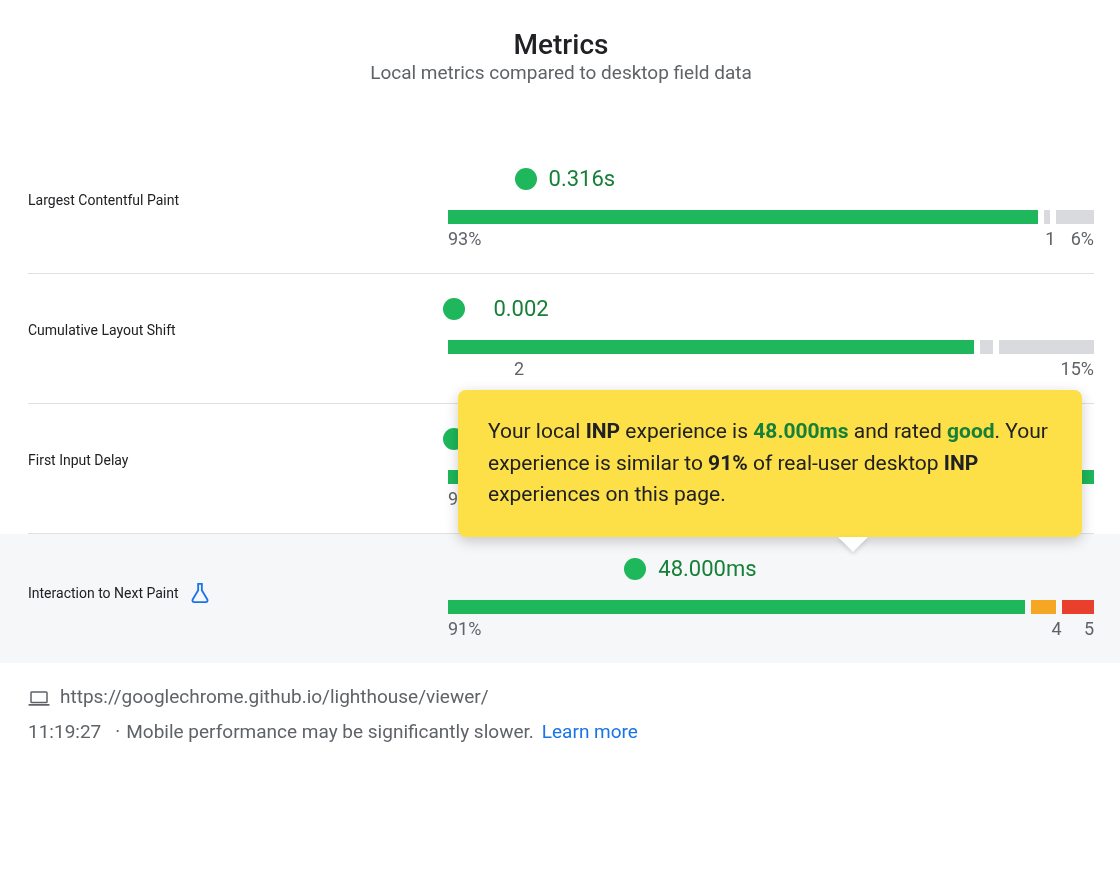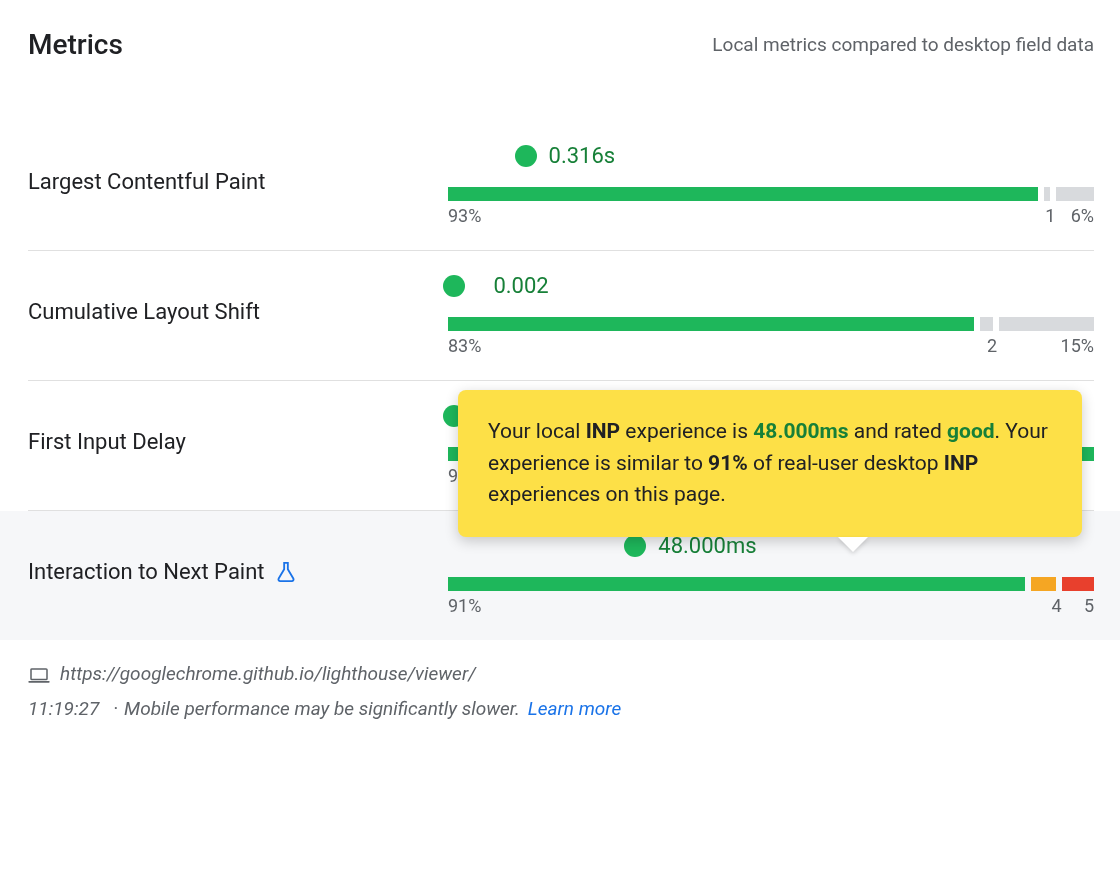--- a/index.html
+++ b/index.html
@@ -7,41 +7,41 @@
       font-family: "Roboto", "Helvetica Neue", Arial, sans-serif;
       background: #fff;
       width: 1120px;
       height: 870px;
       overflow: hidden;
       position: relative;
     }
     .container { padding: 28px 26px 0 28px; }
 
     
-    .header { display: flex; justify-content: space-between; align-items: center; }
+    .header { display: flex; justify-content: space-between; align-items: center; flex-direction: column; }
     .header h1 { font-size: 28px; font-weight: 500; color: #202124; letter-spacing: 0; }
     .header .sub { font-size: 19px; color: #5f6368; }
 
     
     .rows { margin-top: 60px; }
     .row {
       display: flex; align-items: flex-start;
       padding: 30px 0 24px 0;
       border-bottom: 1px solid #e0e0e0;
     }
     .row.highlight {
       background: #f6f7f9;
       margin: 0 -26px 0 -28px;
       padding-left: 28px;
       padding-right: 26px;
       border-bottom: none;
     }
     .row .name {
       width: 420px; flex: 0 0 420px;
-      font-size: 22px; color: #202124;
+      font-size: 14px; color: #202124;
       display: flex; align-items: center; gap: 10px;
       padding-top: 18px;
     }
     .flask-icon { width: 22px; height: 22px; display: inline-block; }
 
     
     .chart { flex: 1; position: relative; }
     
     .marker {
       position: absolute; top: -6px;
@@ -85,21 +85,21 @@
       content:"";
       position:absolute; bottom:-15px; left: 380px;
       width:0;height:0;
       border-left:15px solid transparent;
       border-right:15px solid transparent;
       border-top:15px solid #fff;
       filter: drop-shadow(0 2px 2px rgba(0,0,0,.15));
     }
 
     
-    .footer { margin-top: 22px; font-style: italic; }
+    .footer { margin-top: 22px; }
     .footer .url-line{
       display:flex; align-items:center; gap:10px;
       font-size:19px; color:#5f6368;
     }
     .footer .laptop-icon{ width:22px;height:16px;display:inline-block;}
     .footer .info-line{
       margin-top:12px; font-size:19px; color:#5f6368;
       display:flex; align-items:flex-start; gap:8px;
     }
     .footer .dot-sep::before{ content:"·"; margin:0 6px;}
@@ -145,21 +145,20 @@
           <span class="dot"></span>
           <span class="stem"></span>
           <span class="lbl" style="left:50px">0.002</span>
         </div>
         <div class="bar">
           <div class="seg good" style="flex:83"></div>
           <div class="seg grey" style="flex:2"></div>
           <div class="seg grey" style="flex:15"></div>
         </div>
         <div class="pcts">
-          <span class="pct" style="flex:83">83%</span>
           <span class="pct r" style="flex:2">2</span>
           <span class="pct r" style="flex:15">15%</span>
         </div>
       </div>
     </div>
 
     <div class="row">
       <div class="name">First Input Delay</div>
       <div class="chart">
         <div class="marker" style="left:1%;">

